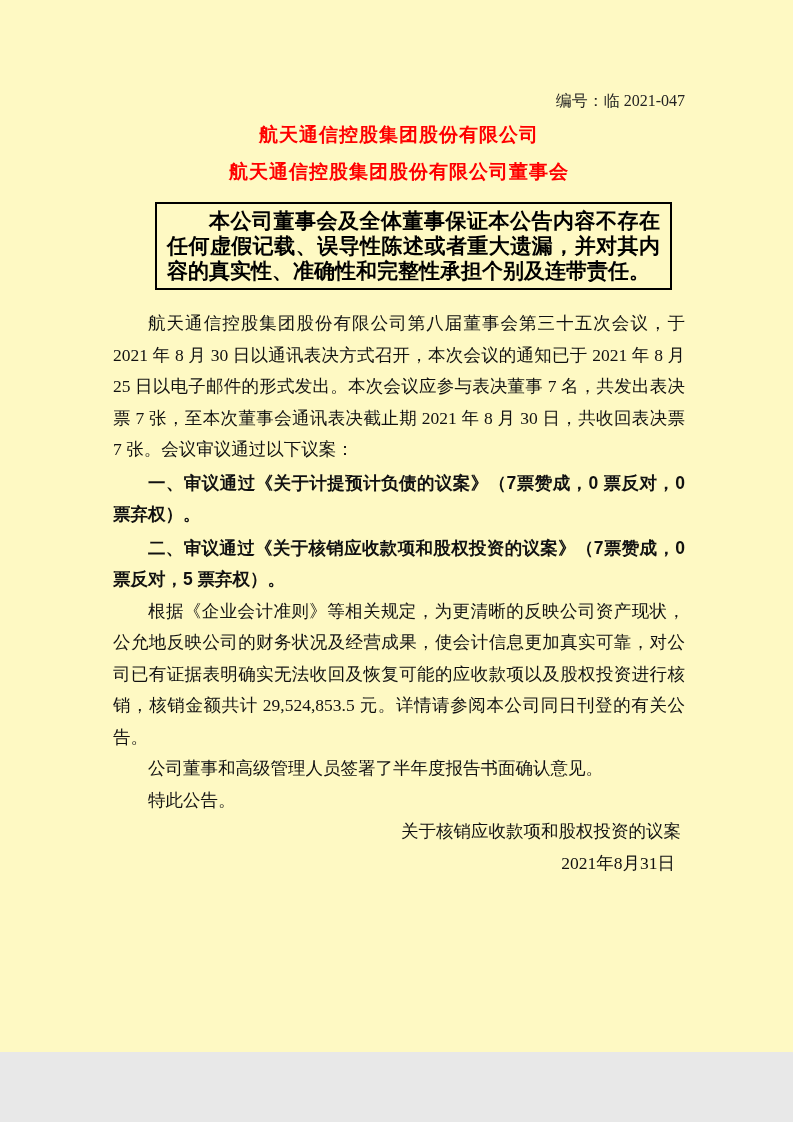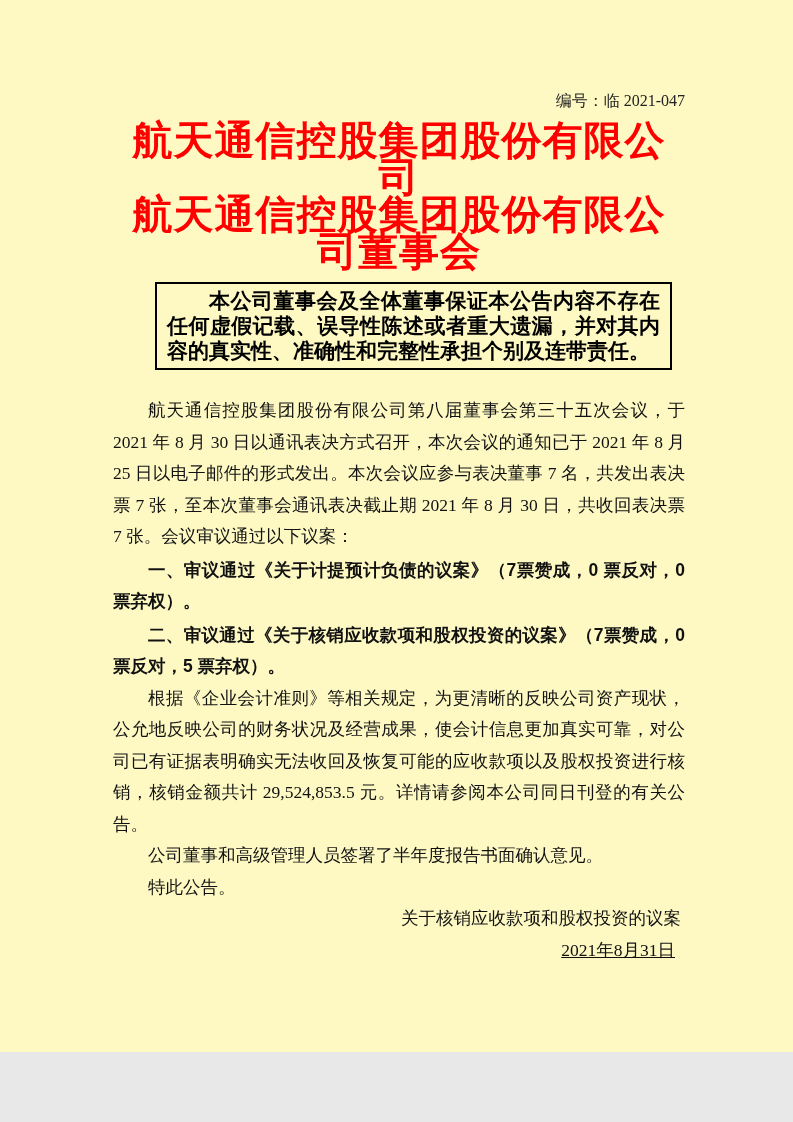--- a/index.html
+++ b/index.html
@@ -15,43 +15,43 @@
     font-family: "Liberation Serif", "DejaVu Serif", serif;
     overflow: hidden;
   }
   .doc-number {
     text-align: right;
     font-size: 16px;
     line-height: 22px;
     color: #222222;
   }
   .title {
-    margin-top: 10px;
+    margin-top: 4px;
     text-align: center;
     font-family: "Liberation Sans", "DejaVu Sans", sans-serif;
     font-weight: bold;
-    font-size: 40px;
+    font-size: 19px;
     line-height: 37px;
     color: #fe0000;
     letter-spacing: 1px;
   }
   .notice-box {
     margin: 12px 13px 0 42px;
     border: 2px solid #000000;
     padding: 4px 10px 5px 10px;
     font-family: "Liberation Sans", "DejaVu Sans", sans-serif;
     font-weight: bold;
     font-size: 21px;
     line-height: 25px;
     text-align: justify;
     text-indent: 2em;
     color: #000000;
   }
   .body-text {
-    margin-top: 25px;
+    margin-top: 18px;
     font-size: 17.5px;
     line-height: 31.5px;
   }
   .body-text p {
     margin: 0;
     text-indent: 2em;
     text-align: justify;
   }
   .body-text p.heading {
     font-family: "Liberation Sans", "DejaVu Sans", sans-serif;
@@ -60,21 +60,20 @@
   }
   .body-text p.sig {
     text-align: right;
     text-indent: 0;
     padding-right: 4px;
   }
   .body-text p.date {
     text-align: right;
     text-indent: 0;
     padding-right: 10px;
-    text-decoration: underline;
   }
 </style>
 </head>
 <body>
 
 <div class="page">
 
   <div class="doc-number">编号：临 2021-047</div>
 
   <div class="title" style="color: rgb(254, 0, 0);">

